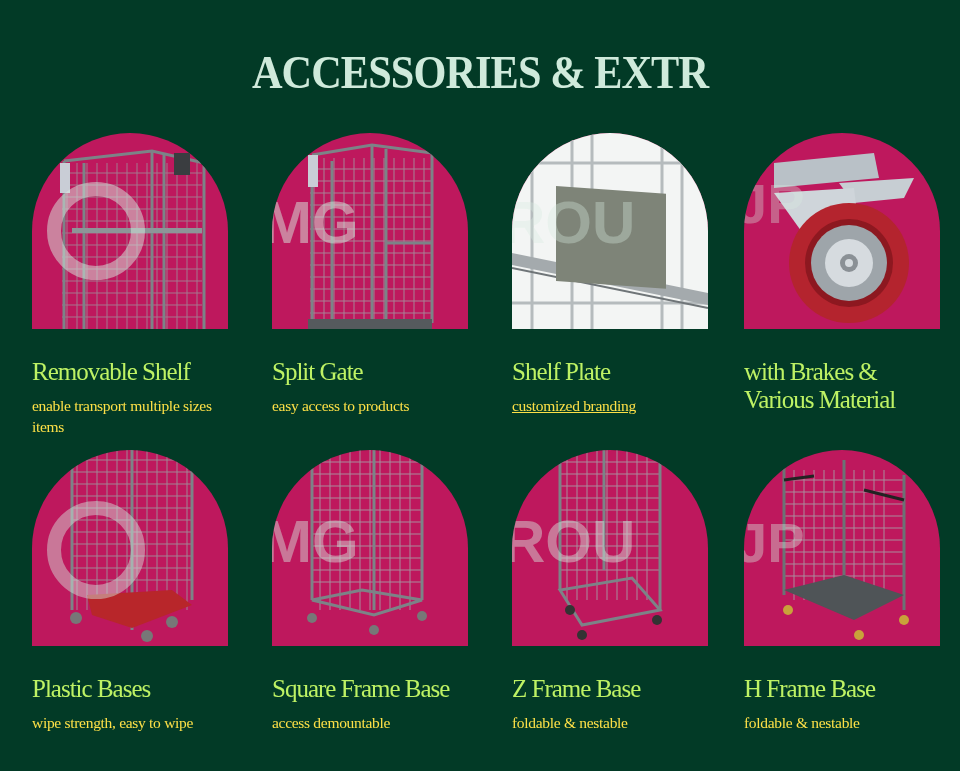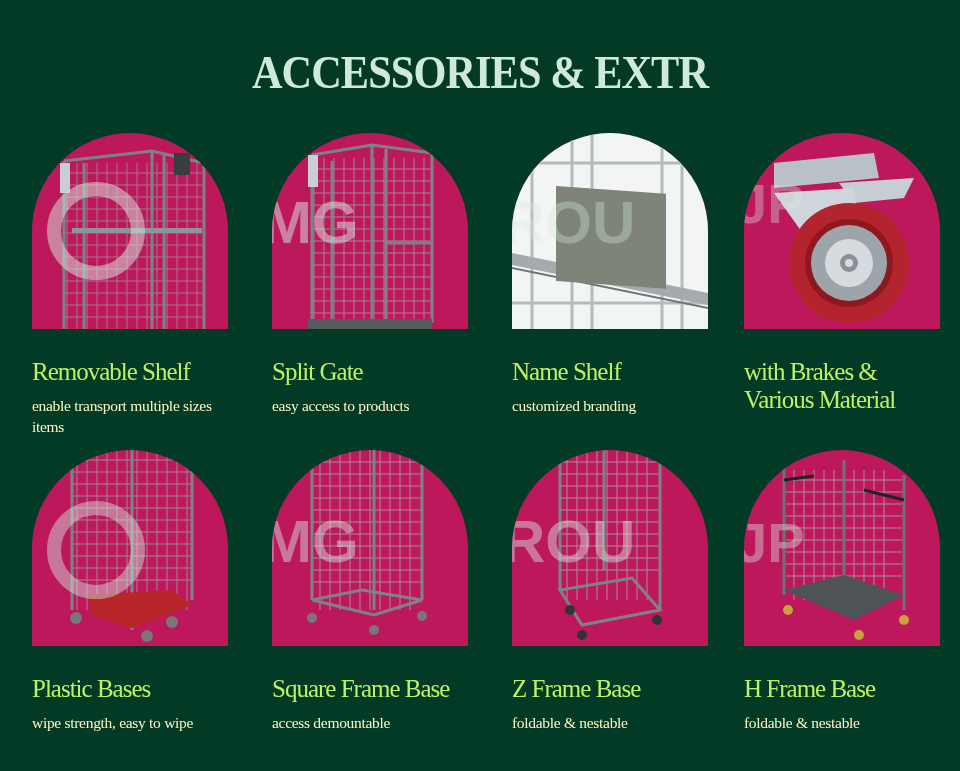--- a/index.html
+++ b/index.html
@@ -39,21 +39,21 @@
     color: #bef264;
     font-family: "Liberation Serif", "DejaVu Serif", serif;
     font-size: 25px;
     letter-spacing: -1px;
     white-space: nowrap;
     line-height: 28px;
   }
   .desc {
     position: absolute;
     left: 0;
-    color: #fef9c3;
+    color: #fde047;
     font-family: "Liberation Serif", "DejaVu Serif", serif;
     font-size: 15.5px;
     letter-spacing: -0.3px;
     line-height: 21px;
     width: 215px;
   }
   .watermark {
     position: absolute;
     left: 0; top: 0; width: 196px; height: 196px;
     pointer-events: none;
@@ -122,22 +122,22 @@
         <path d="M0 30 H196 M0 170 H196"></path>
       </g>
       <path d="M0 120 L196 160 L196 172 L0 132 Z" fill="#a4aaad"></path>
       <path d="M0 135 L196 175" stroke="#6f7578" stroke-width="2"></path>
       <rect x="44" y="50" width="110" height="95" fill="#7e8478" transform="skewY(4)"></rect>
     </svg>
     <svg class="watermark" viewBox="0 0 196 196">
       <text x="-10" y="110" font-family="Liberation Sans, sans-serif" font-weight="bold" font-size="60" fill="#d7ecdf" opacity="0.35">ROU</text>
     </svg>
   </div>
-  <div class="label" style="top:225px;">Name Shelf</div>
-  <div class="desc" style="top:262px;">customized branding</div>
+  <div class="label" style="top:225px;">Shelf Plate</div>
+  <div class="desc" style="top:262px;text-decoration:underline;">customized branding</div>
 </div>
 
 <div class="card" style="left:744px; top:133px;">
   <div class="arch">
     <svg viewBox="0 0 196 196">
       <path d="M30 30 L130 20 L135 45 L30 55 Z" fill="#b9c1c7"></path>
       <path d="M95 50 L170 45 L160 65 L110 70 Z" fill="#c7ced3"></path>
       <path d="M30 60 L110 55 L120 140 L80 130 Z" fill="#cfd5da"></path>
       <circle cx="105" cy="130" r="60" fill="#b4242e"></circle>
       <circle cx="105" cy="130" r="44" fill="#8d1820"></circle>

